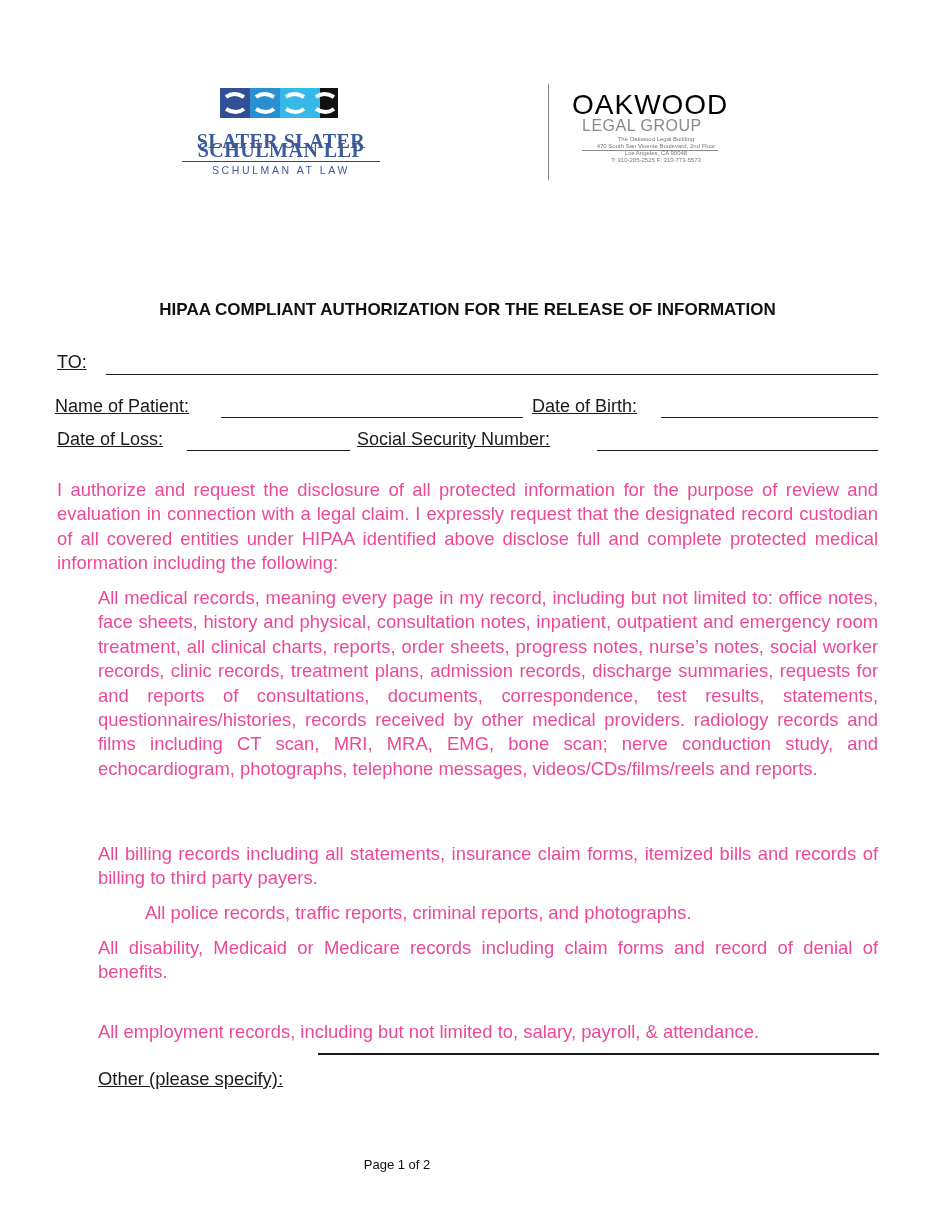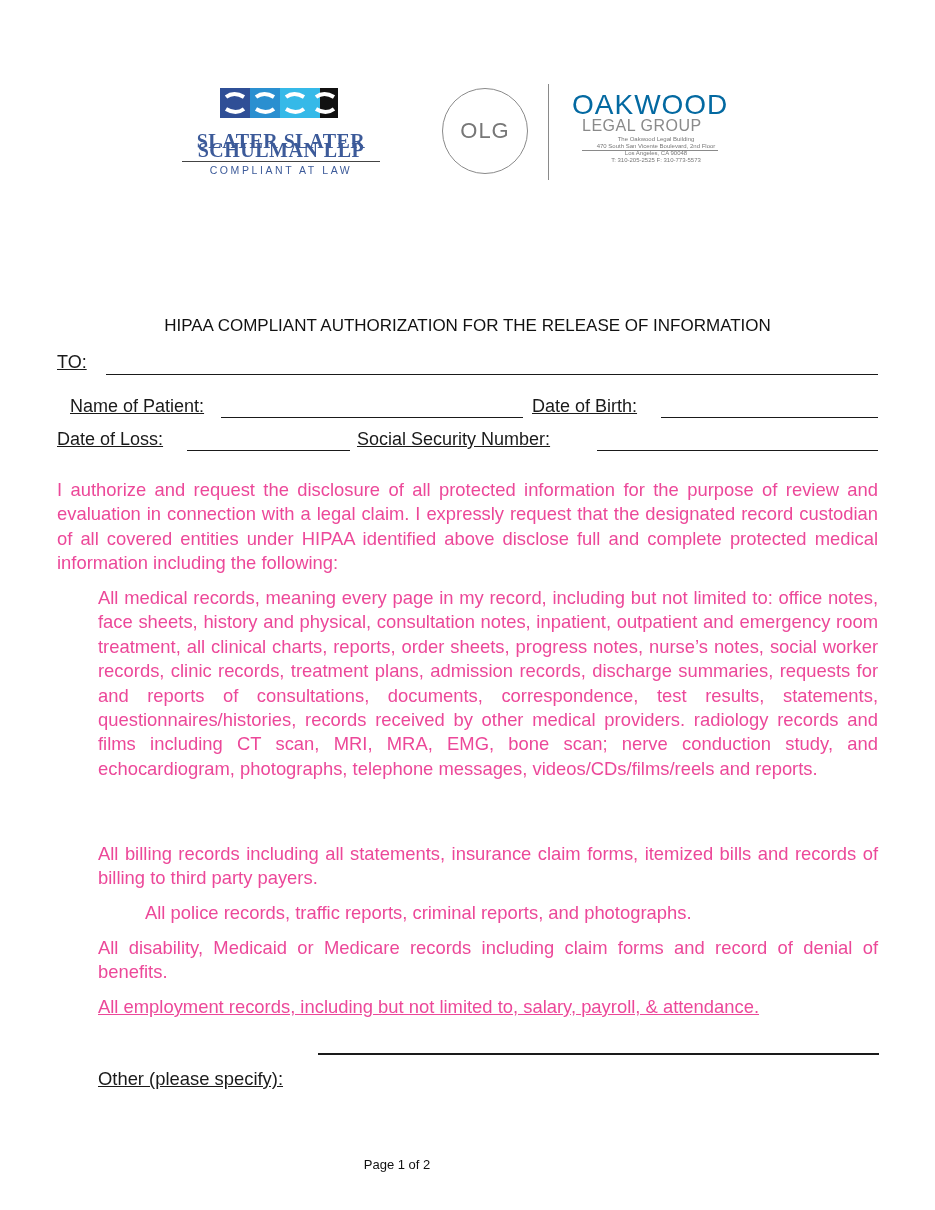--- a/index.html
+++ b/index.html
@@ -19,29 +19,29 @@
   .sss-sub { position: absolute; left: 0; top: 76px; width: 210px; text-align: center;
              font-size: 10.5px; letter-spacing: 2.6px; color: #3c5a99; }
 
   
   #olg-logo { left: 442px; top: 86px; width: 300px; height: 95px; }
   .olg-circle { position: absolute; left: 0; top: 2px; width: 86px; height: 86px;
                 border: 1.3px solid #8a8a8a; border-radius: 50%; box-sizing: border-box;
                 display: flex; align-items: center; justify-content: center;
                 font-size: 22px; color: #777; letter-spacing: 1px; }
   .olg-divider { position: absolute; left: 106px; top: -2px; width: 1px; height: 96px; background: #8a8a8a; }
-  .olg-name { position: absolute; left: 130px; top: 6px; font-size: 28px; color: #0369a1;
+  .olg-name { position: absolute; left: 130px; top: 6px; font-size: 28px; color: #000000;
               letter-spacing: 1px; line-height: 26px; font-weight: normal; text-align: center; }
   .olg-sub { position: absolute; left: 140px; top: 32px; font-size: 16px; color: #8a8a8a;
              letter-spacing: 0.5px; line-height: 16px; border-bottom: 1px solid #8a8a8a; padding-bottom: 16px; width: 136px;}
   .olg-addr { position: absolute; left: 134px; top: 50px; width: 160px; text-align: center;
               font-size: 6px; line-height: 7px; color: #777; }
 
   
-  #doc-title { left: 0; top: 316px; width: 935px; text-align: center; font-weight: normal;
+  #doc-title { left: 0; top: 300px; width: 935px; text-align: center; font-weight: bold;
                font-size: 17px; color: #111; }
 
   
   .field-label { font-size: 18px; color: #1a1a1a; white-space: nowrap; text-decoration: underline; }
   .field-line { height: 1px; background: #1a1a1a; }
 
   
   .para { font-size: 18.4px; line-height: 24.4px; text-align: justify; color: #ec4899; }
 
   #page-number { left: 0; top: 1157px; width: 794px; text-align: center; font-size: 13px; color: #111; }
@@ -57,57 +57,54 @@
     <rect x="90" y="0" width="28" height="30" fill="#35b9e8"></rect>
     <rect x="100" y="0" width="18" height="30" fill="#111111"></rect>
     <path d="M6 9 Q14 3 24 9 M6 21 Q16 27 24 21" stroke="#fff" stroke-width="4" fill="none"></path>
     <path d="M36 9 Q44 3 54 9 M36 21 Q46 27 54 21" stroke="#fff" stroke-width="4" fill="none"></path>
     <path d="M66 9 Q74 3 84 9 M66 21 Q76 27 84 21" stroke="#fff" stroke-width="4" fill="none"></path>
     <path d="M96 9 Q104 3 114 9 M96 21 Q106 27 114 21" stroke="#fff" stroke-width="4" fill="none"></path>
   </svg>
   <div class="sss-name l1">SLATER SLATER</div>
   <div class="sss-name l2">SCHULMAN LLP</div>
   <div class="sss-rule"></div>
-  <div class="sss-sub">COMPLIANT AT LAW</div>
+  <div class="sss-sub">SCHULMAN AT LAW</div>
 </div>
 
 <div id="olg-logo" class="abs">
-  <div class="olg-circle">
-    <span>OLG</span>
-  </div>
   <div class="olg-divider"></div>
   <div class="olg-name">OAKWOOD</div>
   <div class="olg-sub">LEGAL GROUP</div>
   <div class="olg-addr">
     <div>The Oakwood Legal Building</div>
     <div>470 South San Vicente Boulevard, 2nd Floor</div>
     <div>Los Angeles, CA 90048</div>
     <div>T: 310-205-2525 F: 310-773-5573</div>
   </div>
 </div>
 
 <div id="doc-title" class="abs">HIPAA COMPLIANT AUTHORIZATION FOR THE RELEASE OF INFORMATION</div>
 
 <div class="abs field-label" style="left:57px; top:352px;">TO:</div>
 <div class="abs field-line" style="left:106px; top:374px; width:772px;"></div>
 
-<div class="abs field-label" style="left:70px; top:396px;">Name of Patient:</div>
+<div class="abs field-label" style="left:55px; top:396px;">Name of Patient:</div>
 <div class="abs field-line" style="left:221px; top:417px; width:302px;"></div>
 <div class="abs field-label" style="left:532px; top:396px;">Date of Birth:</div>
 <div class="abs field-line" style="left:661px; top:417px; width:217px;"></div>
 
 <div class="abs field-label" style="left:57px; top:429px;text-align:center;">Date of Loss:</div>
 <div class="abs field-line" style="left:187px; top:450px; width:163px;"></div>
 <div class="abs field-label" style="left:357px; top:429px;">Social Security Number:</div>
 <div class="abs field-line" style="left:597px; top:450px; width:281px;"></div>
 
 <div class="abs para" style="left:57px; top:478px; width:821px;">I authorize and request the disclosure of all protected information for the purpose of review and evaluation in connection with a legal claim.  I expressly request that the designated record custodian of all covered entities under HIPAA identified above disclose full and complete protected medical information including the following:</div>
 
 <div class="abs para" style="left:98px; top:586px; width:780px;">All medical records, meaning every page in my record, including but not limited to: office notes, face sheets, history and physical, consultation notes, inpatient, outpatient and emergency room treatment, all clinical charts, reports, order sheets, progress notes, nurse’s notes, social worker records, clinic records, treatment plans, admission records, discharge summaries, requests for and reports of consultations, documents, correspondence, test results, statements, questionnaires/histories, records received by other medical providers. radiology records and films including CT scan, MRI, MRA, EMG, bone scan; nerve conduction study, and echocardiogram, photographs, telephone messages, videos/CDs/films/reels and reports.</div>
 <div class="abs para" style="left:98px; top:842px; width:780px;">All billing records including all statements, insurance claim forms, itemized bills and records of billing to third party payers.</div>
 <div class="abs para" style="left:98px; top:901px; width:780px;margin-left:47px;">All police records, traffic reports, criminal reports, and photographs.</div>
 <div class="abs para" style="left:98px; top:936px; width:780px;">All disability, Medicaid or Medicare records including claim forms and record of denial of benefits.</div>
-<div class="abs para" style="left:98px; top:995px; width:780px;text-decoration:underline;">All employment records, including but not limited to, salary, payroll, &amp; attendance.</div>
+<div class="abs para" style="left:98px; top:1020px; width:780px;">All employment records, including but not limited to, salary, payroll, &amp; attendance.</div>
 
 <div class="abs field-label" style="left:98px; top:1032px; font-size:18.4px;margin-top:36px;">Other (please specify):</div>
 <div class="abs field-line" style="left:318px; top:1053px; width:561px; height:2px;"></div>
 
 <div id="page-number" class="abs">Page 1 of 2</div>
 
 </body></html>

